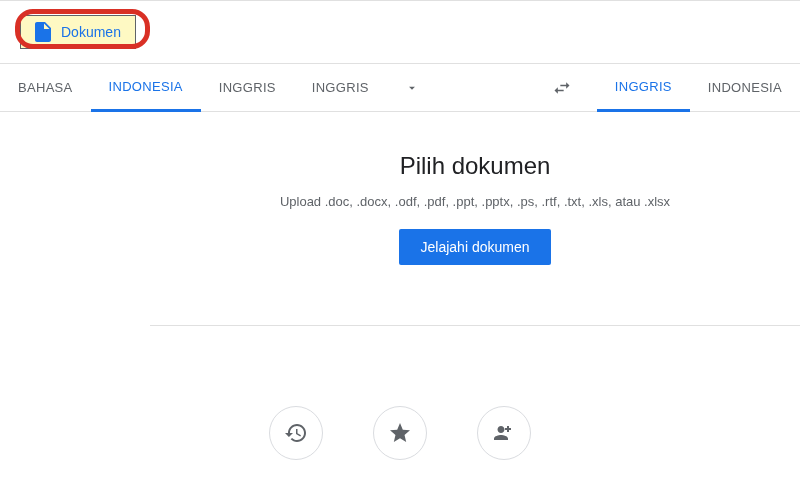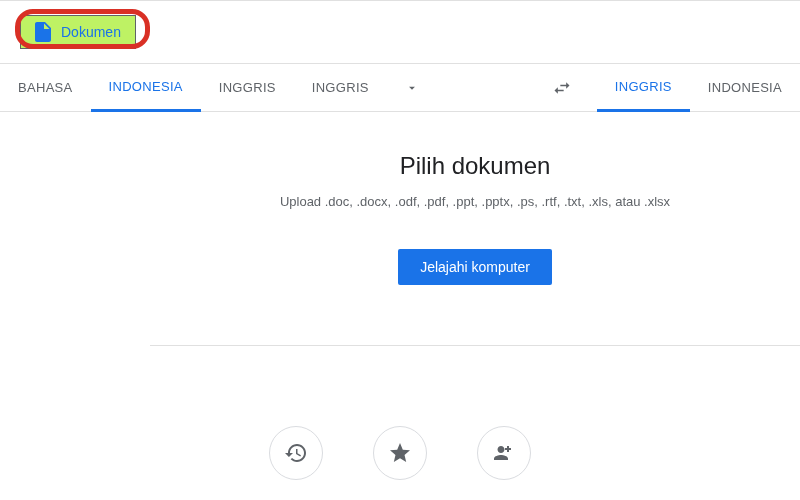--- a/index.html
+++ b/index.html
@@ -1,28 +1,28 @@
 <!DOCTYPE html>
 <html><head>
   <meta charset="utf-8">
   <style>
     * { margin: 0; padding: 0; box-sizing: border-box; }
     body { font-family: Arial, sans-serif; background: #fff; width: 800px; height: 500px; overflow: hidden; }
     .top-bar { border-top: 1px solid #e0e0e0; border-bottom: 1px solid #e0e0e0; padding: 14px 20px; background: #fff; position: relative; }
-    .dokumen-btn { display: inline-flex; align-items: center; gap: 10px; border: 1px solid #5f6368; padding: 6px 14px; background: #bef264; cursor: pointer; color: #1a73e8; font-size: 14px; }
+    .dokumen-btn { display: inline-flex; align-items: center; gap: 10px; border: 1px solid #5f6368; padding: 6px 14px; background: #fef9c3; cursor: pointer; color: #1a73e8; font-size: 14px; }
     .annotate { position: absolute; top: 8px; left: 15px; width: 135px; height: 40px; border: 5px solid #d93025; border-radius: 18px; pointer-events: none; }
     .lang-bar { display: flex; align-items: center; padding: 0 0 0 0; border-bottom: 1px solid #e0e0e0; height: 48px; }
     .lang-tab { padding: 0 18px; height: 48px; display: flex; align-items: center; font-size: 13px; color: #5f6368; cursor: pointer; letter-spacing: 0.3px; text-align: center; }
     .lang-tab.active { color: #1a73e8; border-bottom: 3px solid #1a73e8; }
     .chevron { padding: 0 18px; cursor: pointer; color: #5f6368; display: flex; align-items: center; height: 48px; }
     .spacer { flex: 1; }
     .swap { padding: 0 25px; cursor: pointer; color: #5f6368; display: flex; align-items: center; height: 48px; }
     .main { text-align: center; padding-top: 40px; padding-bottom: 60px; margin-left: 150px; border-bottom: 1px solid #e0e0e0; }
     .main h1 { font-size: 24px; font-weight: 400; color: #202124; margin-bottom: 14px; }
-    .main p { font-size: 13px; color: #5f6368; margin-bottom: 40px; }
+    .main p { font-size: 13px; color: #5f6368; margin-bottom: 20px; }
     .browse-btn { background: #1a73e8; color: #fff; border: none; padding: 10px 22px; font-size: 14px; cursor: pointer; border-radius: 2px; font-weight: 500; }
     .footer { display: flex; justify-content: center; gap: 50px; padding-top: 80px; }
     .circle-btn { width: 54px; height: 54px; border-radius: 50%; border: 1px solid #dadce0; display: flex; align-items: center; justify-content: center; cursor: pointer; color: #5f6368; background: #fff; }
     svg { display: block; }
   </style>
 </head>
 <body>
 
 <div class="top-bar">
   <div class="annotate"></div>
@@ -52,21 +52,21 @@
         <path d="M6.99 11L3 15l3.99 4v-3H14v-2H6.99v-3zM21 9l-3.99-4v3H10v2h7.01v3L21 9z"></path>
       </svg>
   </div>
   <div class="lang-tab active">INGGRIS</div>
   <div class="lang-tab">INDONESIA</div>
 </div>
 
 <div class="main">
   <h1>Pilih dokumen</h1>
   <p>Upload .doc, .docx, .odf, .pdf, .ppt, .pptx, .ps, .rtf, .txt, .xls, atau .xlsx</p>
-  <button class="browse-btn">Jelajahi komputer</button>
+  <button class="browse-btn">Jelajahi dokumen</button>
 </div>
 
 <div class="footer">
   <div class="circle-btn">
     <span>
       <svg width="24" height="24" viewBox="0 0 24 24" fill="#5f6368">
           <path d="M13 3c-4.97 0-9 4.03-9 9H1l3.89 3.89.07.14L9 12H6c0-3.87 3.13-7 7-7s7 3.13 7 7-3.13 7-7 7c-1.93 0-3.68-.79-4.94-2.06l-1.42 1.42C8.27 19.99 10.51 21 13 21c4.97 0 9-4.03 9-9s-4.03-9-9-9zm-1 5v5l4.28 2.54.72-1.21-3.5-2.08V8H12z"></path>
         </svg>
     </span>
   </div>

